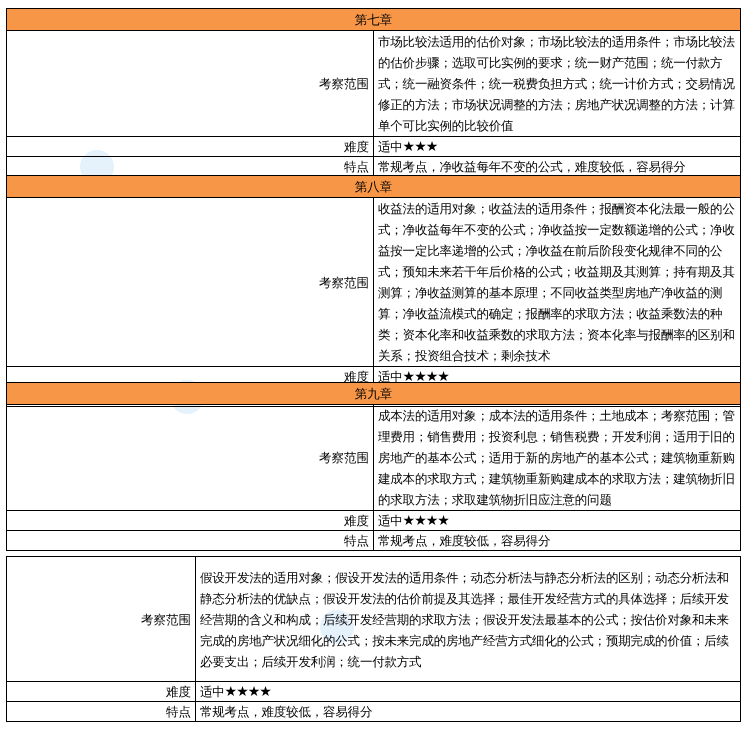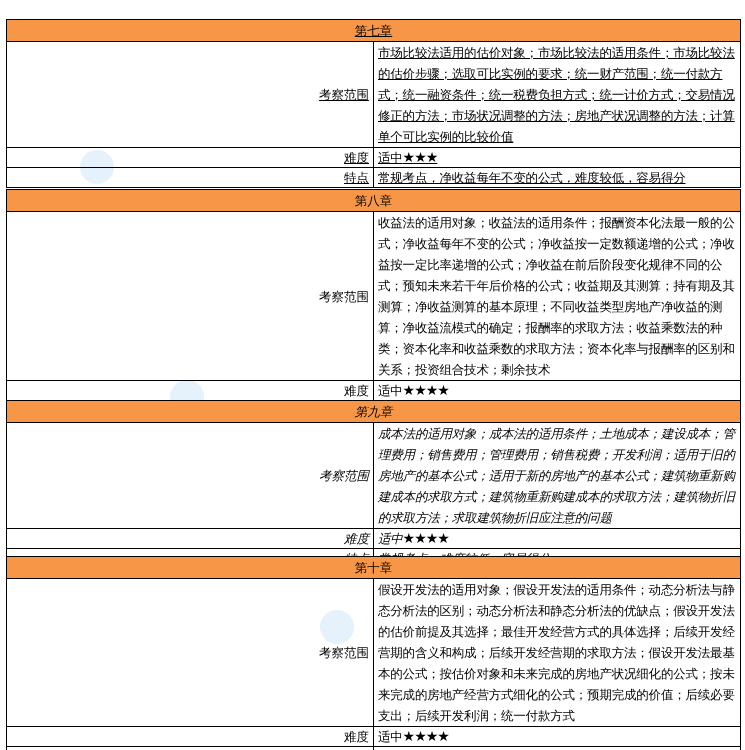--- a/index.html
+++ b/index.html
@@ -15,21 +15,21 @@
   .wm-circle { position: absolute; width: 34px; height: 34px; border-radius: 50%;
                background: #2a8de0; opacity: 0.12; pointer-events: none; }
 </style>
 </head>
 <body>
 
 <div class="wm-circle" style="left:80px;top:150px;"></div>
 <div class="wm-circle" style="left:170px;top:380px;"></div>
 <div class="wm-circle" style="left:320px;top:610px;"></div>
 
-<table class="tbl" style="top:19px;text-decoration:underline;">
+<table class="tbl" style="top:8px;">
   <tbody>
       <tr>
     <td class="hdr" colspan="2">第七章</td>
   </tr>
   <tr>
     <td class="lbl" style="height:84px;">考察范围</td>
     <td class="val">市场比较法适用的估价对象；市场比较法的适用条件；市场比较法的估价步骤；选取可比实例的要求；统一财产范围；统一付款方式；统一融资条件；统一税费负担方式；统一计价方式；交易情况修正的方法；市场状况调整的方法；房地产状况调整的方法；计算单个可比实例的比较价值</td>
   </tr>
   <tr class="small">
     <td class="lbl">难度</td>
@@ -37,21 +37,21 @@
       <span>适中</span><span class="stars">★★★</span>
     </td>
   </tr>
   <tr class="small">
     <td class="lbl">特点</td>
     <td class="val">常规考点，净收益每年不变的公式，难度较低，容易得分</td>
   </tr>
 </tbody>
   </table>
 
-<table class="tbl" style="top:189px;">
+<table class="tbl" style="top:175px;">
   <tbody>
       <tr>
     <td class="hdr" colspan="2">第八章</td>
   </tr>
   <tr>
     <td class="lbl" style="height:125px;">考察范围</td>
     <td class="val">收益法的适用对象；收益法的适用条件；报酬资本化法最一般的公式；净收益每年不变的公式；净收益按一定数额递增的公式；净收益按一定比率递增的公式；净收益在前后阶段变化规律不同的公式；预知未来若干年后价格的公式；收益期及其测算；持有期及其测算；净收益测算的基本原理；不同收益类型房地产净收益的测算；净收益流模式的确定；报酬率的求取方法；收益乘数法的种类；资本化率和收益乘数的求取方法；资本化率与报酬率的区别和关系；投资组合技术；剩余技术</td>
   </tr>
   <tr class="small">
     <td class="lbl">难度</td>
@@ -59,47 +59,44 @@
       <span>适中</span><span class="stars">★★★★</span>
     </td>
   </tr>
   <tr class="small">
     <td class="lbl">特点</td>
     <td class="val">常规考点，但是出题方式更加灵活，有些题目不易得分</td>
   </tr>
 </tbody>
   </table>
 
-<table class="tbl" style="top:400px;font-style:italic;">
+<table class="tbl" style="top:382px;">
   <tbody>
       <tr>
     <td class="hdr" colspan="2">第九章</td>
   </tr>
   <tr>
     <td class="lbl" style="height:83px;">考察范围</td>
-    <td class="val">成本法的适用对象；成本法的适用条件；土地成本；建设成本；管理费用；销售费用；管理费用；销售税费；开发利润；适用于旧的房地产的基本公式；适用于新的房地产的基本公式；建筑物重新购建成本的求取方式；建筑物重新购建成本的求取方法；建筑物折旧的求取方法；求取建筑物折旧应注意的问题</td>
+    <td class="val">成本法的适用对象；成本法的适用条件；土地成本；考察范围；管理费用；销售费用；投资利息；销售税费；开发利润；适用于旧的房地产的基本公式；适用于新的房地产的基本公式；建筑物重新购建成本的求取方式；建筑物重新购建成本的求取方法；建筑物折旧的求取方法；求取建筑物折旧应注意的问题</td>
   </tr>
   <tr class="small">
     <td class="lbl">难度</td>
     <td class="val">
       <span>适中</span><span class="stars">★★★★</span>
     </td>
   </tr>
   <tr class="small">
     <td class="lbl">特点</td>
     <td class="val">常规考点，难度较低，容易得分</td>
   </tr>
 </tbody>
   </table>
 
 <table class="tbl" style="top:556px;">
   <tbody>
-      <tr>
-    <td class="hdr" colspan="2">第十章</td>
-  </tr>
   <tr>
     <td class="lbl" style="height:124px;">考察范围</td>
     <td class="val">假设开发法的适用对象；假设开发法的适用条件；动态分析法与静态分析法的区别；动态分析法和静态分析法的优缺点；假设开发法的估价前提及其选择；最佳开发经营方式的具体选择；后续开发经营期的含义和构成；后续开发经营期的求取方法；假设开发法最基本的公式；按估价对象和未来完成的房地产状况细化的公式；按未来完成的房地产经营方式细化的公式；预期完成的价值；后续必要支出；后续开发利润；统一付款方式</td>
   </tr>
   <tr class="small">
     <td class="lbl">难度</td>
     <td class="val">
       <span>适中</span><span class="stars">★★★★</span>
     </td>
   </tr>

